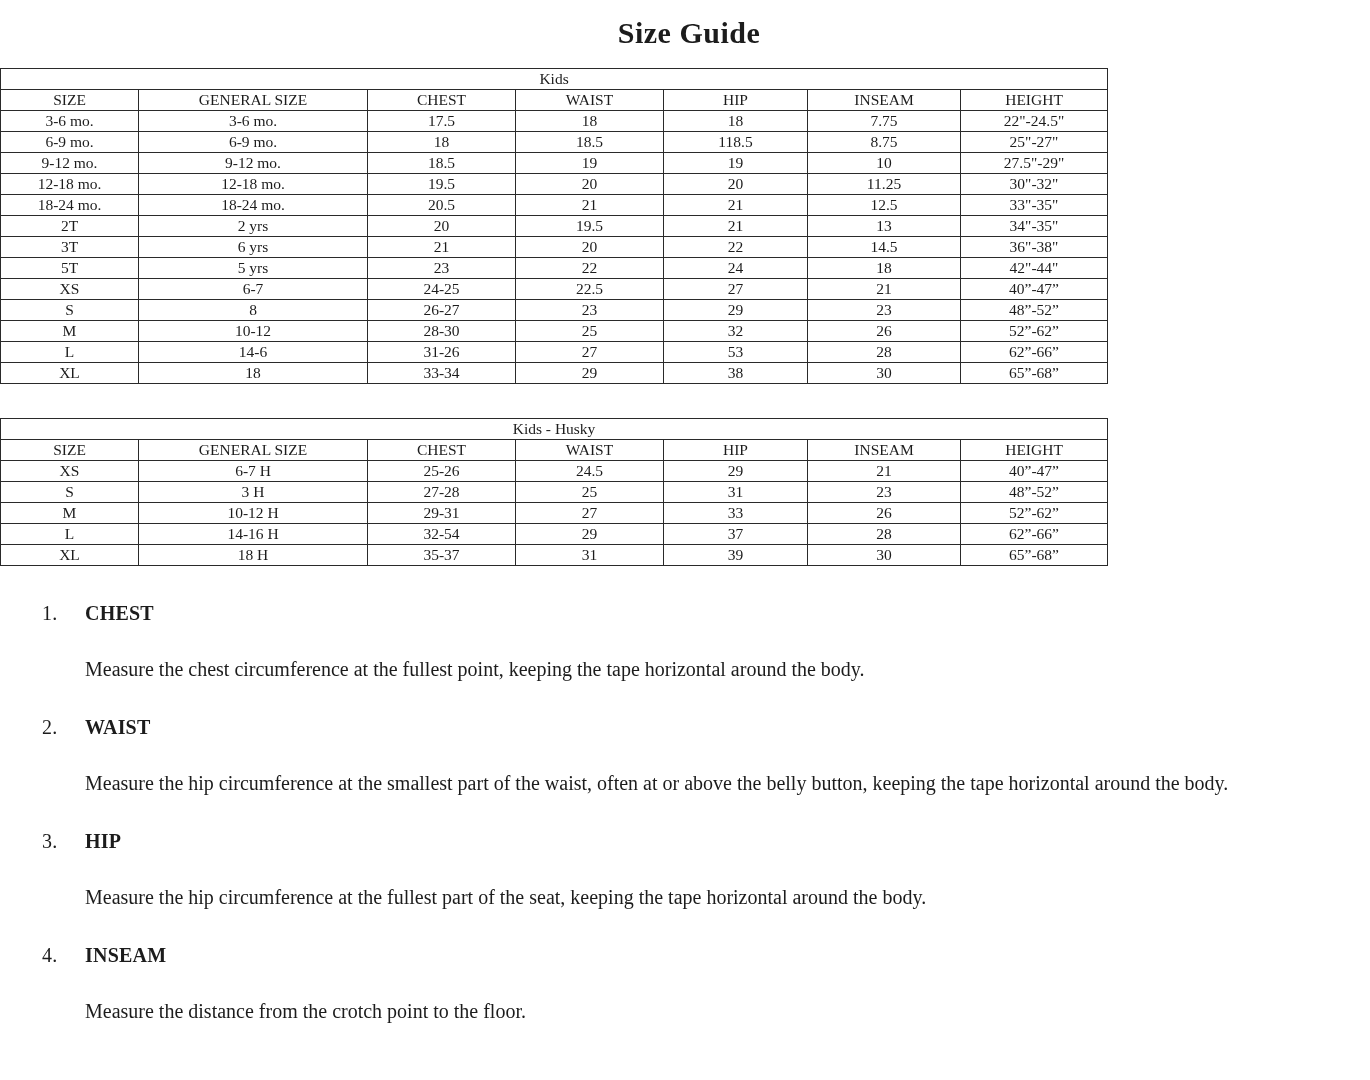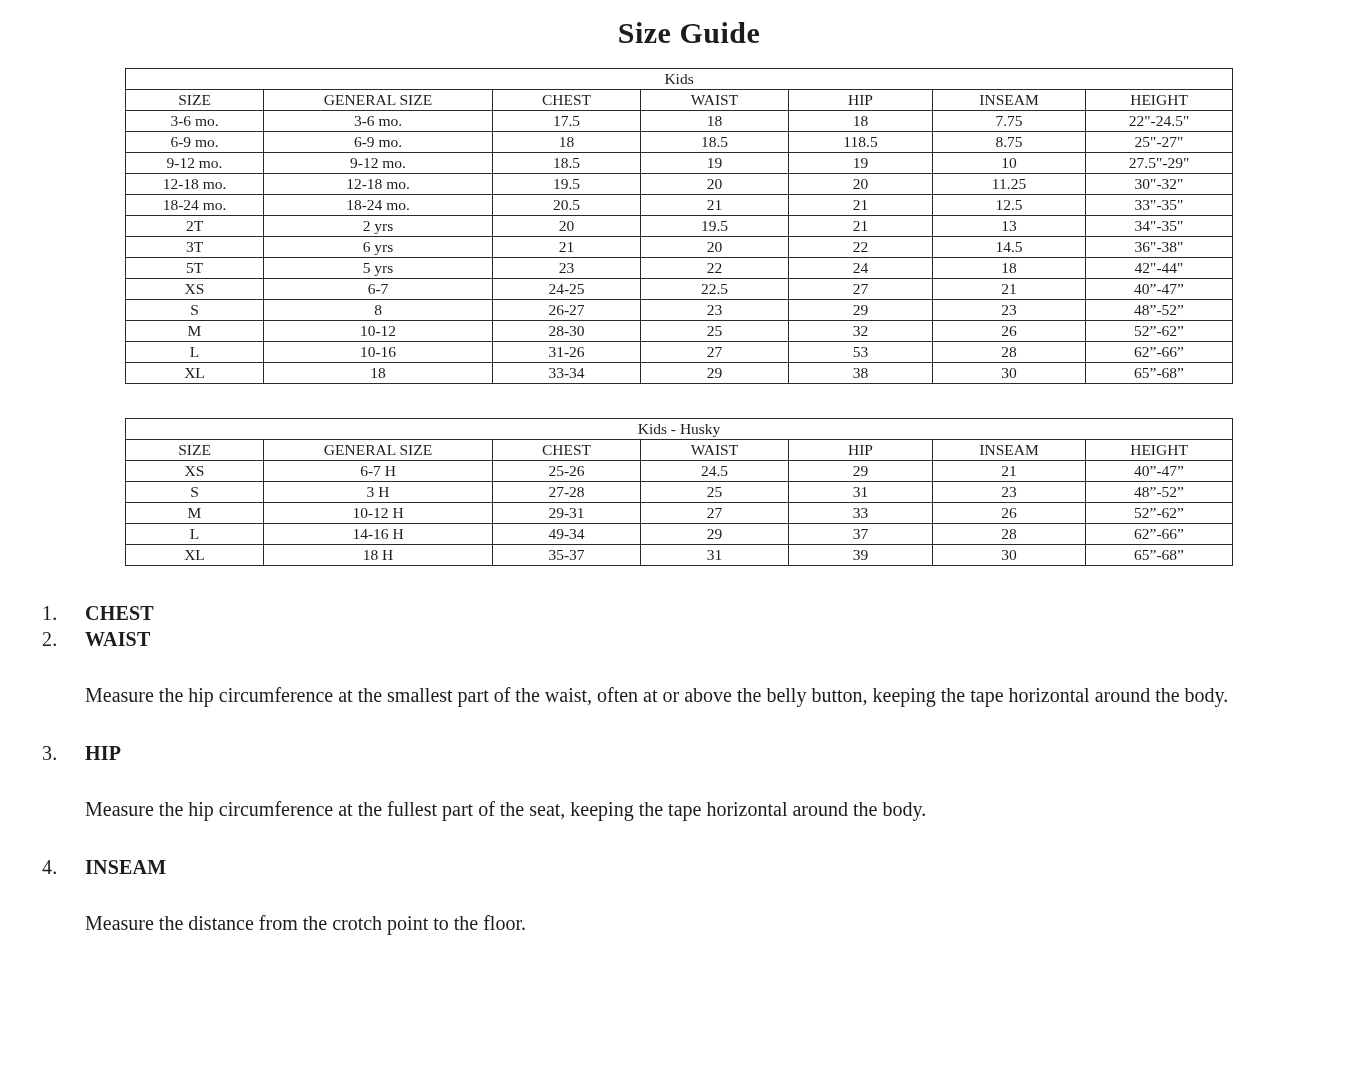--- a/index.html
+++ b/index.html
@@ -23,21 +23,20 @@
     text-align: center;
     font-size: 30px;
     line-height: 38px;
     font-weight: bold;
     letter-spacing: 0.5px;
   }
   .size-table {
     border-collapse: collapse;
     table-layout: fixed;
     width: 1107px;
-    margin-left: 125px;
     font-size: 15.5px;
     color: #1c1c1c;
   }
   .size-table.first { margin-top: 16px; }
   .size-table.second { margin-top: 34px; }
   .size-table td {
     border: 1px solid #2a2a2a;
     text-align: center;
     vertical-align: middle;
     height: 20px;
@@ -209,21 +208,21 @@
           <td>M</td>
           <td>10-12</td>
           <td>28-30</td>
           <td>25</td>
           <td>32</td>
           <td>26</td>
           <td>52”-62”</td>
         </tr>
         <tr>
           <td>L</td>
-          <td>10-16</td>
+          <td>14-6</td>
           <td>31-26</td>
           <td>27</td>
           <td>53</td>
           <td>28</td>
           <td>62”-66”</td>
         </tr>
         <tr>
           <td>XL</td>
           <td>18</td>
           <td>33-34</td>
@@ -283,21 +282,21 @@
           <td>10-12 H</td>
           <td>29-31</td>
           <td>27</td>
           <td>33</td>
           <td>26</td>
           <td>52”-62”</td>
         </tr>
         <tr>
           <td>L</td>
           <td>14-16 H</td>
-          <td>49-34</td>
+          <td>32-54</td>
           <td>29</td>
           <td>37</td>
           <td>28</td>
           <td>62”-66”</td>
         </tr>
         <tr>
           <td>XL</td>
           <td>18 H</td>
           <td>35-37</td>
           <td>31</td>
@@ -308,20 +307,21 @@
       </tbody>
   </table>
 
   <div class="sections">
 
     <div class="section">
       <div class="section-head">
         <span class="section-num">1.</span>
         <span>CHEST</span>
       </div>
+      <p>Measure the chest circumference at the fullest point, keeping the tape horizontal around the body.</p>
     </div>
 
     <div class="section">
       <div class="section-head">
         <span class="section-num">2.</span>
         <span>WAIST</span>
       </div>
       <p>Measure the hip circumference at the smallest part of the waist, often at or above the belly button, keeping the tape horizontal around the body.</p>
     </div>
 

